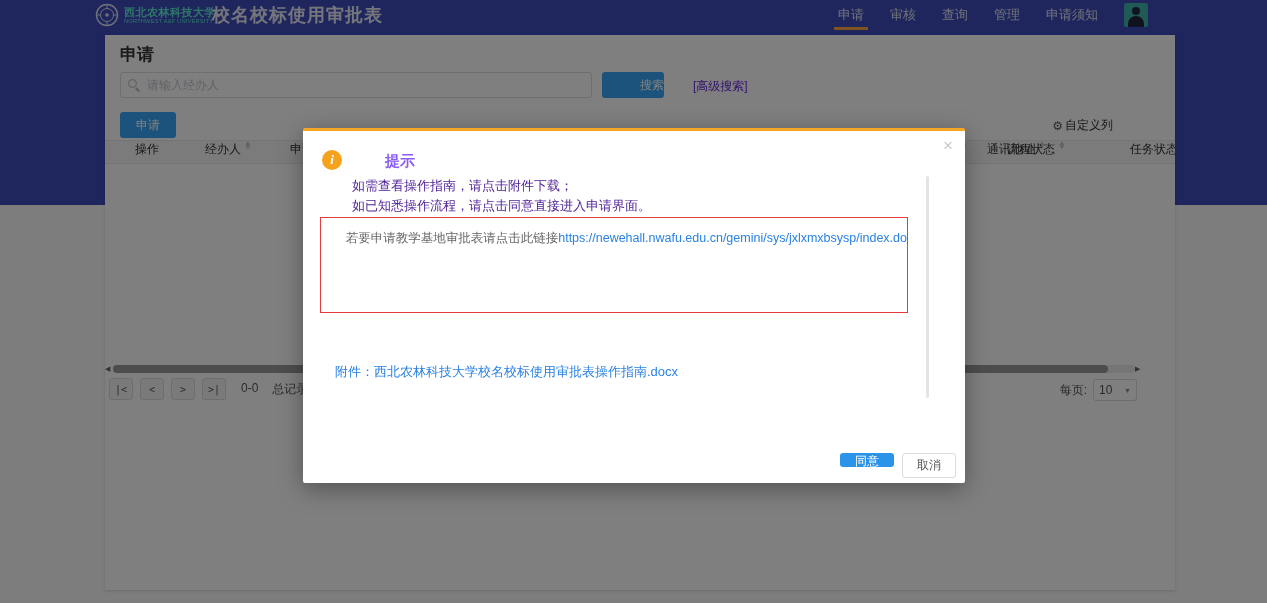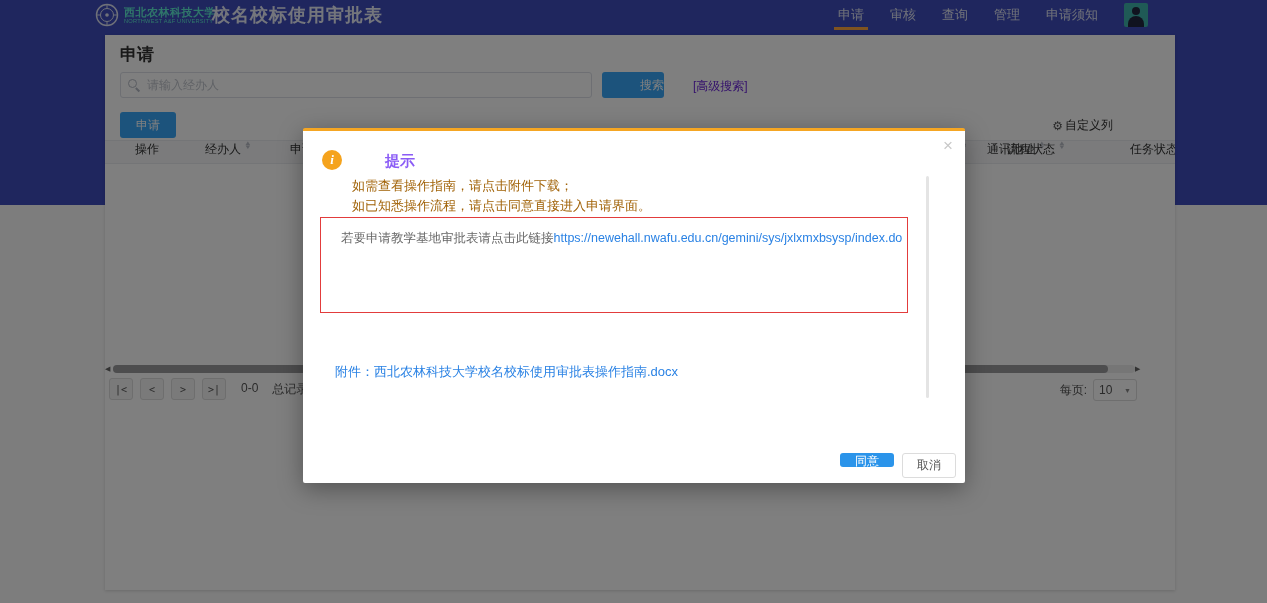--- a/index.html
+++ b/index.html
@@ -54,23 +54,23 @@
   #per-page { position:absolute; right:38px; top:344px; display:flex; align-items:center; gap:6px; font-size:12px; color:#555;text-align:right; }
   #per-page-select { width:44px; height:22px; border:1px solid #dcdcdc; border-radius:3px; display:flex; align-items:center; justify-content:space-between; padding:0 5px; cursor:pointer; background:#fff; }
   #per-page-select .caret { font-size:7px; color:#888; }
 
   
   #overlay { position:absolute; inset:0; background:rgba(0,0,0,0.5); z-index:10; }
   #modal { position:absolute; left:303px; top:128px; width:662px; height:355px; background:#fff; border-top:3px solid #f5a623; border-radius:2px; box-shadow:0 6px 24px rgba(0,0,0,.35); z-index:20; }
   #modal-close { position:absolute; right:12px; top:6px; font-size:17px; color:#c8c8c8; cursor:pointer; line-height:1; }
   #info-icon { position:absolute; left:19px; top:19px; width:20px; height:20px; border-radius:50%; background:#f5a31d; color:#fff; font-family:"Liberation Serif", serif; font-style:italic; font-weight:bold; font-size:13px; text-align:center; line-height:20px; }
   #modal-title { position:absolute; left:49px; top:21px; font-size:15px; font-weight:bold; color:#8b5cf6;margin-left:33px; }
-  .modal-line { position:absolute; left:49px; font-size:13px; color:#a16207; white-space:nowrap; }
+  .modal-line { position:absolute; left:49px; font-size:13px; color:#4c1d95; white-space:nowrap; }
   #modal-line1 { top:46px; } #modal-line2 { top:66px; }
-  #notice-box { position:absolute; left:17px; top:86px; width:588px; height:96px; border:1px solid #e23c3c; padding:12px 0 0 20px; font-size:12.5px; color:#666; white-space:nowrap; }
+  #notice-box { position:absolute; left:17px; top:86px; width:588px; height:96px; border:1px solid #e23c3c; padding:12px 0 0 20px; font-size:12.5px; color:#666; white-space:nowrap;text-align:right; }
   #notice-box a { color:#2a82e4; text-decoration:none; }
   #attachment { position:absolute; left:32px; top:232px; font-size:13px; color:#2a82e4; text-decoration:none; white-space:nowrap; }
   #modal-scrollbar { position:absolute; right:36px; top:45px; width:3px; height:222px; background:#e4e4e4; border-radius:2px; }
   #agree-button { position:absolute; left:537px; top:322px; width:54px; height:14px; background:#2b94ea; color:#fff; border:none; border-radius:3px; font-size:12px; cursor:pointer; }
   #cancel-button { position:absolute; left:599px; top:322px; width:54px; height:25px; background:#fff; color:#555; border:1px solid #dcdcdc; border-radius:3px; font-size:12px; cursor:pointer; }
 </style>
 </head>
 <body>
 
 <div id="page">

